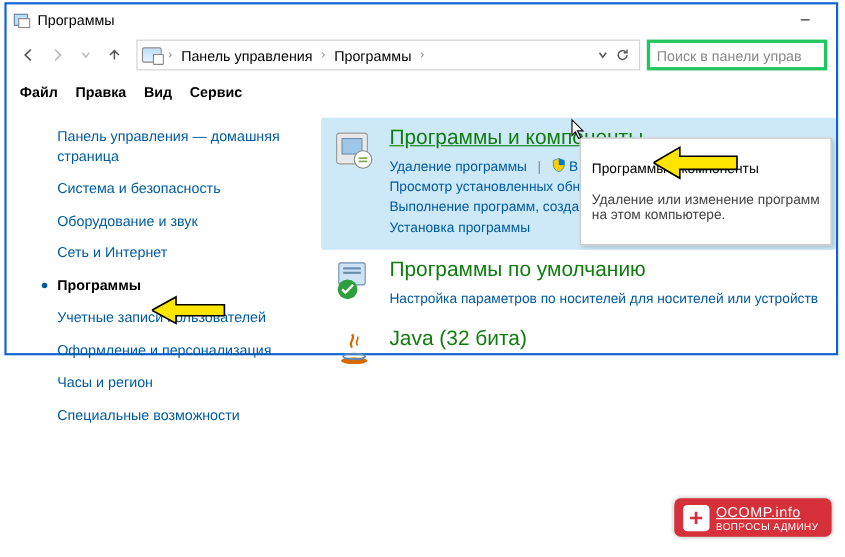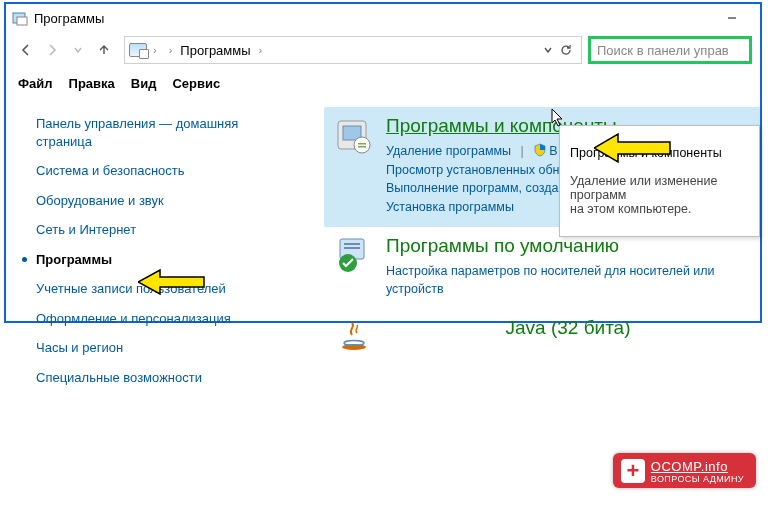--- a/index.html
+++ b/index.html
@@ -70,22 +70,21 @@
   .menubar {
     display: flex;
     gap: 16px;
     padding: 4px 12px 6px 12px;
     font-size: 13px;
     font-weight: bold;
   }
   
   .body {
     display: flex;
-    padding: 4px 0 0 0;
-    gap: 48px;
+    padding: 4px 0 0 16px;
   }
   .sidebar {
     width: 270px;
     padding: 8px 10px 0 30px;
   }
   .side-link {
     color: #005a9e;
     padding: 6px 0;
     line-height: 1.35;
     cursor: default;
@@ -229,20 +228,21 @@
         </svg>
       </div>
     <div class="nav-btn">
         <svg width="16" height="16">
           <path d="M8 12 V4 M4 8 L8 4 L12 8" fill="none" stroke="#555" stroke-width="1.4"></path>
         </svg>
       </div>
     <div class="addr">
       <span class="cp-icon"></span>
       <span class="chev">›</span>
+      <span class="seg">Панель управления</span>
       <span class="chev">›</span>
       <span class="seg">Программы</span>
       <span class="chev">›</span>
       <span class="addr-icons">
         <svg width="10" height="10">
             <path d="M2 3 L5 7 L8 3" fill="none" stroke="#555" stroke-width="1.4"></path>
           </svg>
         <svg width="14" height="14">
             <path d="M11 7a4 4 0 1 1-1.2-2.8M11 2v3h-3" fill="none" stroke="#555" stroke-width="1.3"></path>
           </svg>
@@ -335,21 +335,21 @@
       <div class="cat">
         <div class="cat-icon">
           <svg viewBox="0 0 40 40">
               <ellipse cx="20" cy="30" rx="12" ry="3" fill="#d46a00"></ellipse>
               <ellipse cx="20" cy="26" rx="10" ry="2.5" fill="none" stroke="#5a8bc0" stroke-width="1.5"></ellipse>
               <path d="M18 6 c4 4 -4 6 0 12" fill="none" stroke="#d46a00" stroke-width="2"></path>
               <path d="M23 8 c2 3 -3 4 0 8" fill="none" stroke="#d46a00" stroke-width="1.5"></path>
             </svg>
         </div>
         <div class="cat-body">
-          <div class="cat-title no-u" style="color:#107c10;text-align:center;">Java (32 бита)</div>
+          <div class="cat-title no-u" style="color:#107c10;">Java (32 бита)</div>
         </div>
       </div>
 
     </div>
   </div>
 </div>
 
 <div class="arrow" style="left:138px; top:267px;">
   <svg width="70" height="30">
       <polygon points="0,15 22,3 22,10 66,10 66,20 22,20 22,27" fill="#ffe500" stroke="#000" stroke-width="1.5"></polygon>

